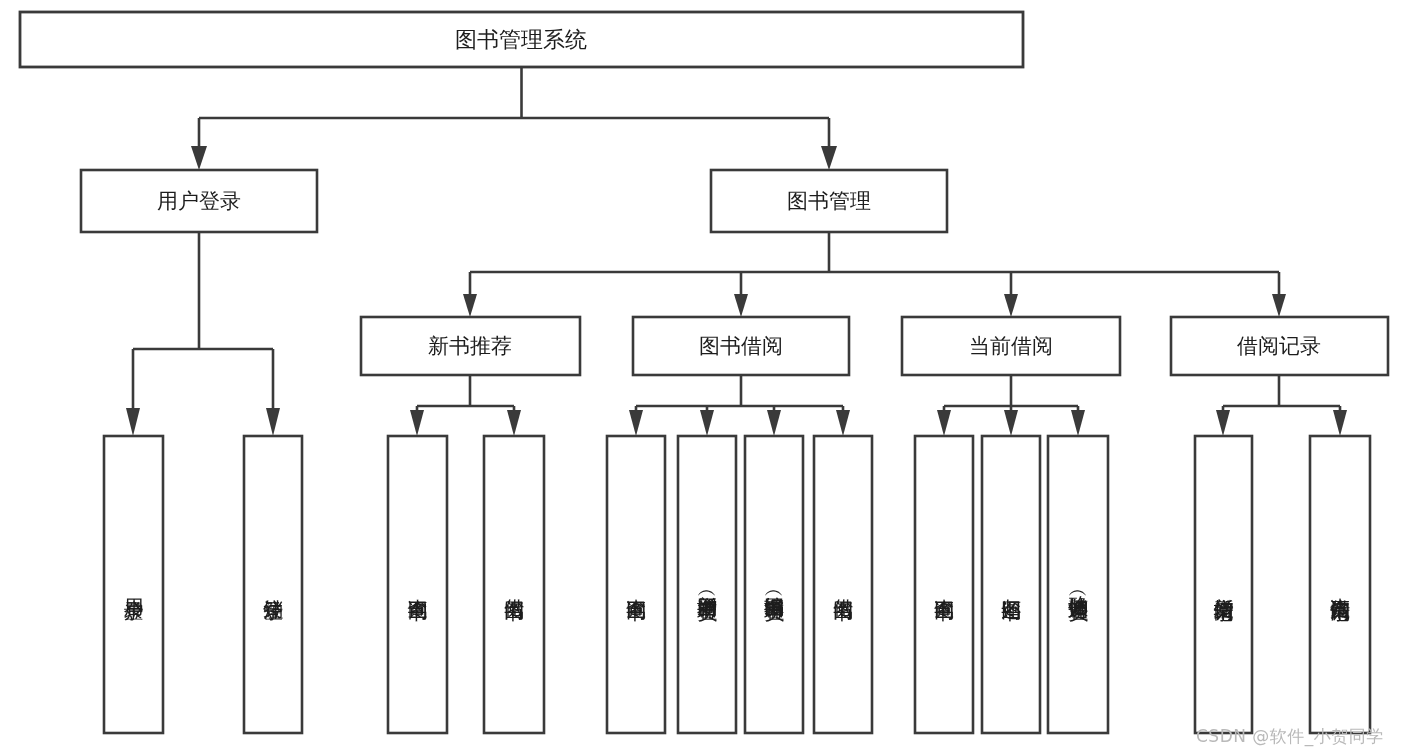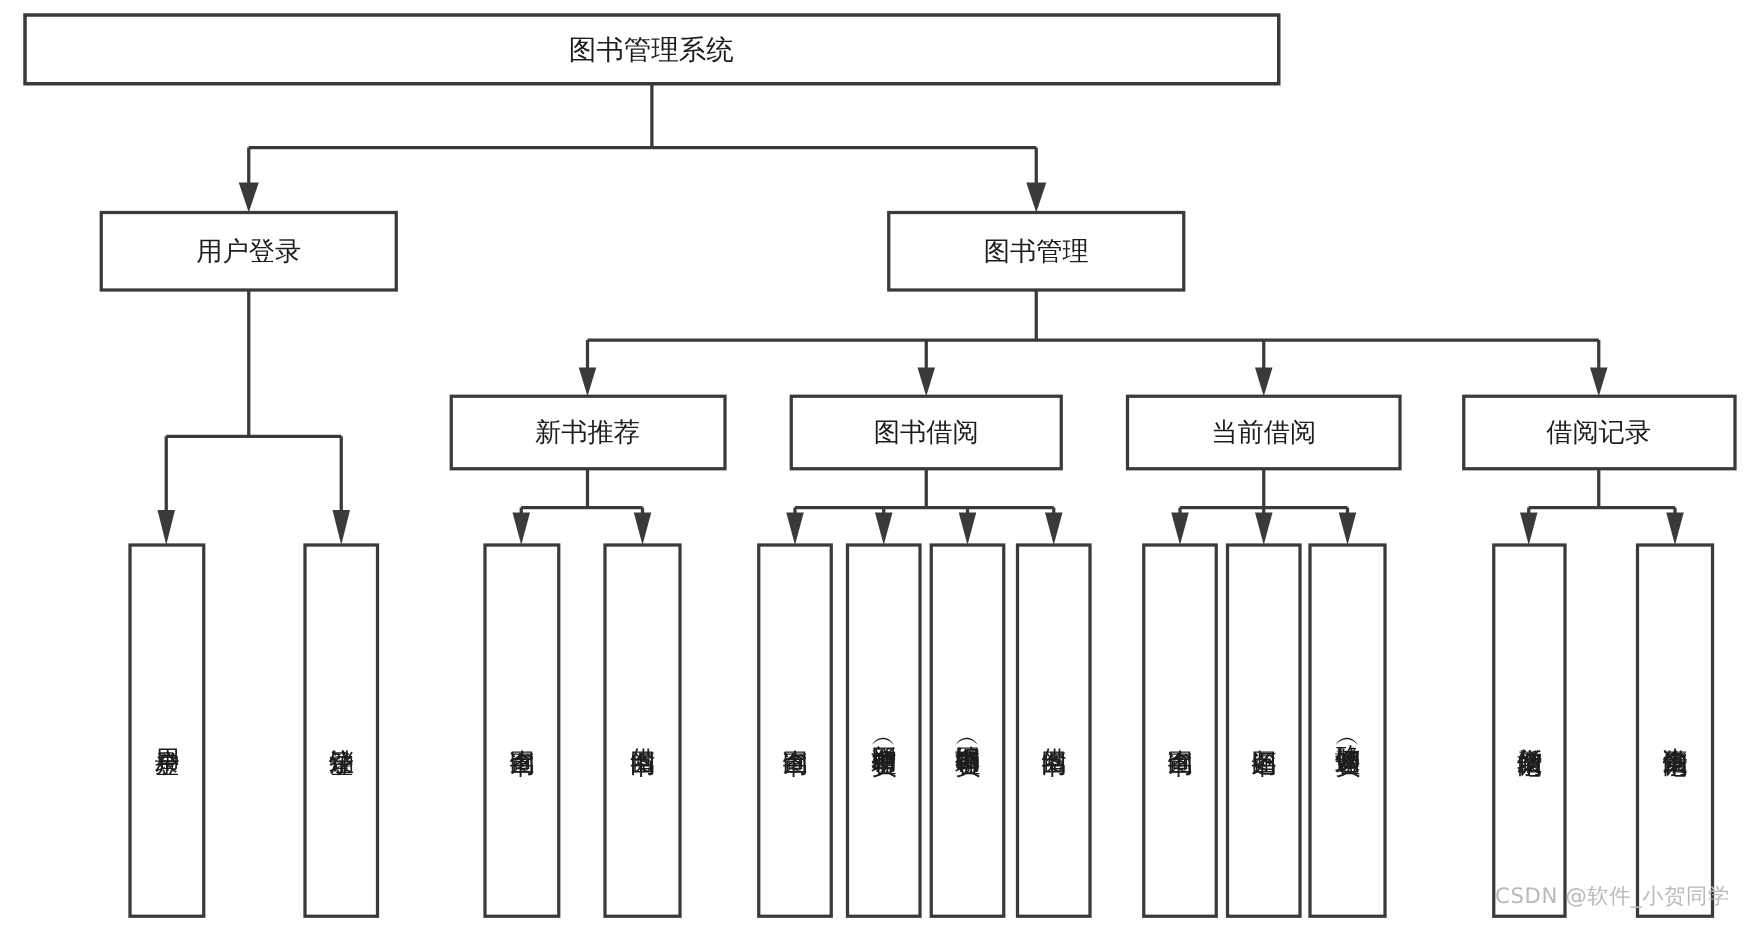--- a/index.html
+++ b/index.html
@@ -71,20 +71,21 @@
     justify-content: center;
     pointer-events: none;
   }
   .watermark {
     position: absolute;
     font-family: "DejaVu Sans", "Liberation Sans", sans-serif;
     font-size: 17px;
     color: #b9b9b9;
     white-space: nowrap;
     letter-spacing: 0.5px;
+    margin-top: 20px;
   }
 </style>
 </head>
 <body>
 
 <div id="diagram-root">
 
   <svg class="chart-svg" viewBox="0 0 1405 747" xmlns="http://www.w3.org/2000/svg">
     <defs>
       <marker id="arrowDown" markerWidth="11" markerHeight="13" refX="5.5" refY="12.4" orient="auto-start-reverse" markerUnits="userSpaceOnUse">

